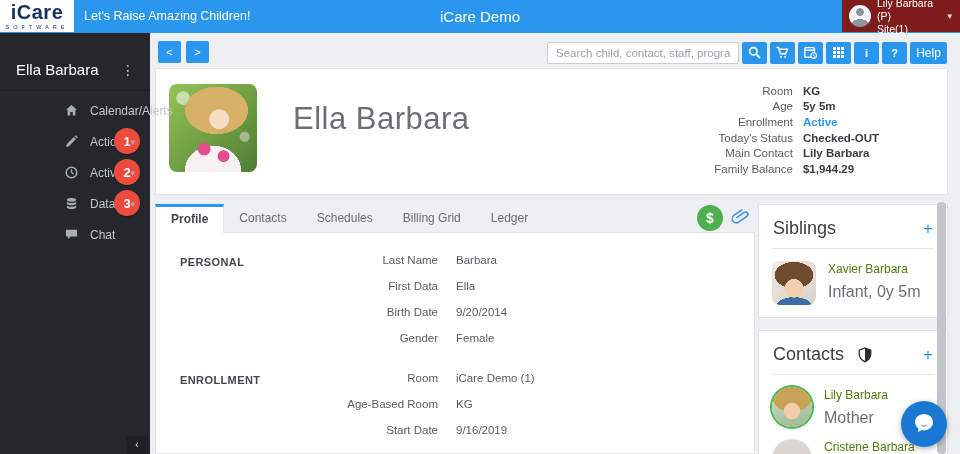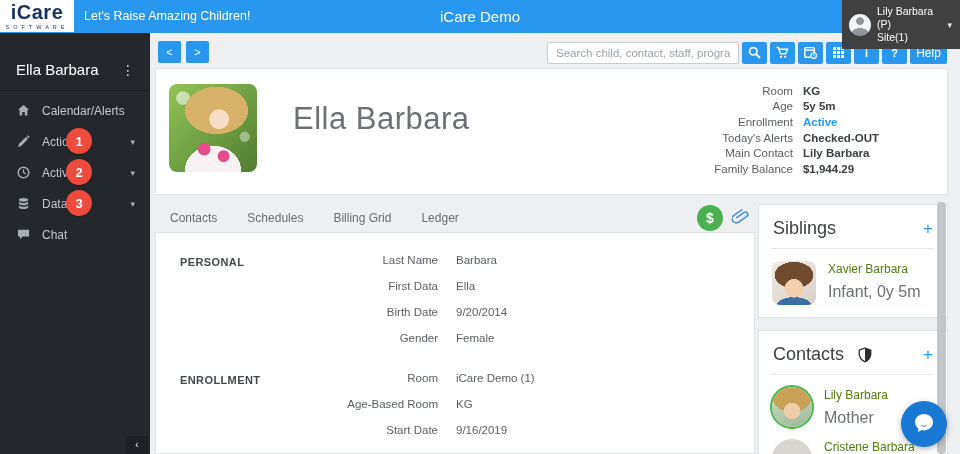--- a/index.html
+++ b/index.html
@@ -7,36 +7,36 @@
   body { font-family:"Liberation Sans","DejaVu Sans",sans-serif; background:#edeff1; position:relative; color:#3c3f42; }
 
   
   .topbar { position:absolute; top:0; left:0; width:960px; height:33px; background:#2a97ee; z-index:30; }
   .logo { position:absolute; top:0; left:0; width:74px; height:32px; background:#fff; z-index:40;
           display:flex; flex-direction:column; align-items:center; justify-content:center; cursor:pointer; }
   .logo-title { font-size:20px; font-weight:bold; color:#16325c; letter-spacing:.5px; line-height:20px; }
   .logo-sub { font-size:5.5px; letter-spacing:4px; color:#16325c; margin-top:2px; }
   .tagline { position:absolute; left:84px; top:0; line-height:33px; color:#fff; font-size:12.5px; }
   .app-title { position:absolute; left:0; right:0; top:0; text-align:center; line-height:33px; color:#fff; font-size:15px; }
-  .userbox { position:absolute; right:0; top:0; height:49px; width:118px; background:#404040; z-index:35;
+  .userbox { position:absolute; right:0; top:0; height:32px; width:118px; background:#7f1d1d; z-index:35;
              display:flex; align-items:center; padding:0 8px 0 7px; cursor:pointer; }
   .user-avatar { width:22px; height:22px; border-radius:50%; flex:0 0 22px; margin-right:6px;
       background-image:
         radial-gradient(circle at 50% 32%, #8f959b 0 20%, transparent 21%),
         radial-gradient(ellipse 40% 28% at 50% 92%, #8f959b 0 99%, transparent 100%);
       background-color:#f4f5f6; }
   .user-text { flex:1; color:#fff; font-size:10.5px; line-height:13px; }
   .user-caret { color:#dce9f7; font-size:9px; margin-left:2px; }
 
   
   .sidebar { position:absolute; top:33px; left:0; width:150px; height:421px; background:#24282d; z-index:20; }
   .sidebar-head { padding:28px 12px 12px 16px; border-bottom:1px solid #1b1e22; display:flex; align-items:center; }
   .sidebar-head-name { color:#fff; font-size:15px; flex:1; }
   .kebab { color:#cfd3d7; font-size:14px; cursor:pointer; padding:0 3px; }
-  .nav { padding-top:4px; }
+  .nav { padding-top:4px;padding-left:48px; }
   .nav-item { position:relative; height:31px; display:flex; align-items:center; padding-left:17px; cursor:pointer; }
   .nav-ico { width:14px; height:14px; color:#a7adb3; flex:0 0 14px; margin-right:11px; display:flex; align-items:center; }
   .nav-ico svg { width:13px; height:13px; }
   .nav-label { color:#c3c8cd; font-size:12px; }
   .nav-badge { position:absolute; left:66px; top:2px; width:26px; height:26px; border-radius:50%;
                background:#ef4a3e; color:#fff; font-size:13px; font-weight:bold;
                display:flex; align-items:center; justify-content:center; box-shadow:0 1px 2px rgba(0,0,0,.3); }
   .nav-caret { position:absolute; right:15px; color:#a7adb3; font-size:9px; }
   .collapse-btn { position:absolute; right:2px; bottom:0; width:22px; height:18px; background:#1d2024;
                   color:#e6e8ea; font-size:10px; text-align:center; line-height:18px; cursor:pointer; }
@@ -277,38 +277,39 @@
       </div>
       <div class="sum-row">
         <span class="sum-label">Age</span>
         <span class="sum-value">5y 5m</span>
       </div>
       <div class="sum-row">
         <span class="sum-label">Enrollment</span>
         <span class="sum-value accent">Active</span>
       </div>
       <div class="sum-row">
-        <span class="sum-label">Today's Alerts</span>
+        <span class="sum-label">Today's Status</span>
         <span class="sum-value">Checked-OUT</span>
       </div>
       <div class="sum-row">
         <span class="sum-label">Main Contact</span>
         <span class="sum-value">Lily Barbara</span>
       </div>
       <div class="sum-row">
         <span class="sum-label">Family Balance</span>
         <span class="sum-value">$1,944.29</span>
       </div>
     </div>
   </section>
 
   <div class="main-grid">
     <div class="left-col">
 
       <div class="tabs-row">
+        <div class="tab active">Profile</div>
         <div class="tab">Contacts</div>
         <div class="tab">Schedules</div>
         <div class="tab">Billing Grid</div>
         <div class="tab">Ledger</div>
         <div class="tab-icons">
           <button class="money-btn">$</button>
           <button class="clip-btn">
             <span><svg viewBox="0 0 17 17">
                   <path d="M5 10.2 L11.3 3.9 a2.4 2.4 0 0 1 3.4 3.4 L7.6 14.4 a4.1 4.1 0 0 1 -5.8-5.8 L8.6 1.8" fill="none" stroke="currentColor" stroke-width="1.6" stroke-linecap="round"></path>
                 </svg></span>

